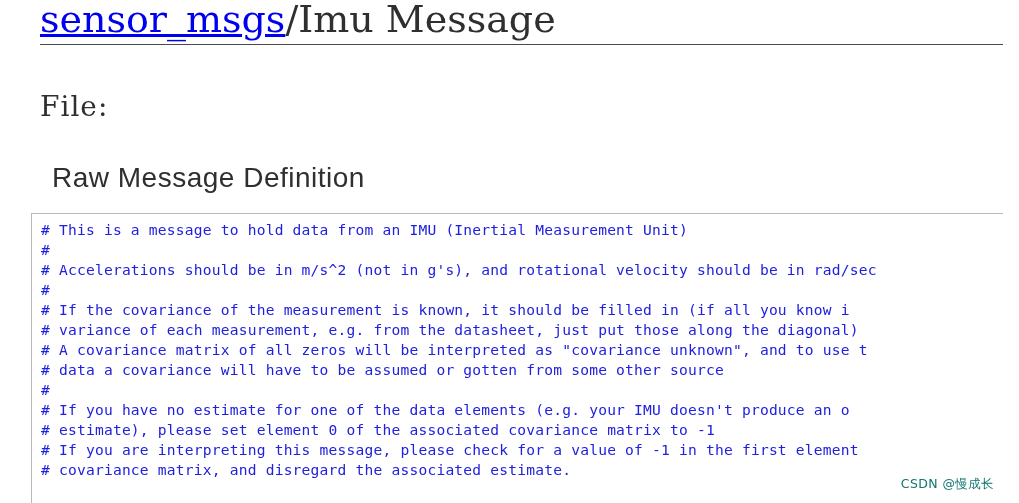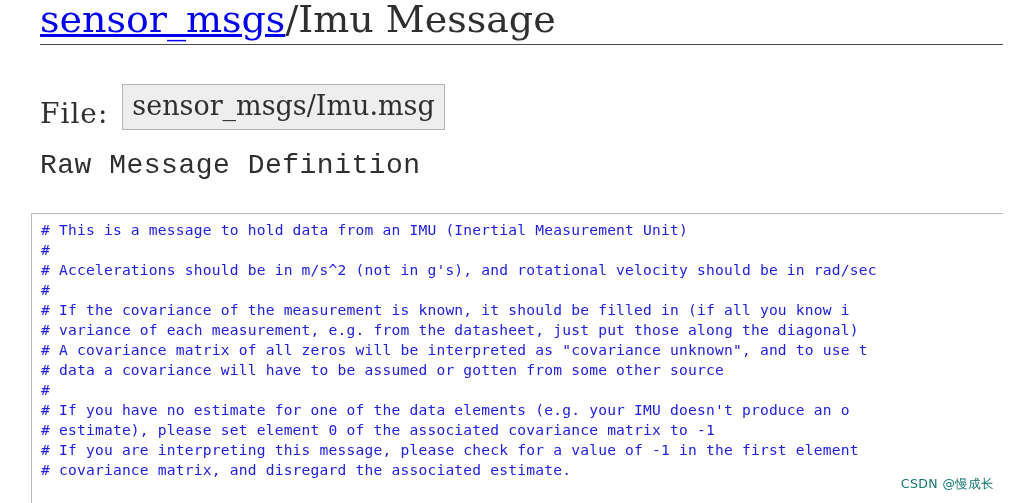--- a/index.html
+++ b/index.html
@@ -56,21 +56,21 @@
     margin: 0;
   }
 
   
   .file-row {
     position: absolute;
     left: 40px;
     top: 78px;
     height: 48px;
     display: flex;
-    align-items: flex-end;
+    align-items: center;
   }
   .file-label {
     font-family: "DejaVu Serif", "Liberation Serif", serif;
     font-size: 28px;
     color: #2f2f2f;
     letter-spacing: 1px;
     white-space: nowrap;
   }
   .file-box {
     margin-left: 14px;
@@ -83,22 +83,22 @@
     line-height: 32px;
     white-space: nowrap;
     letter-spacing: 0px;
   }
 
   
   .section-heading {
     position: absolute;
     left: 40px;
     top: 145px;
-    margin: 0;
-    font-family: Liberation Mono, monospace;
+    margin: 12px;
+    font-family: Liberation Sans, sans-serif;
     font-size: 28px;
     font-weight: normal;
     color: #2f2f2f;
     letter-spacing: 0.5px;
     white-space: nowrap;
     line-height: 34px;
   }
 
   
   .code-block {
@@ -150,21 +150,20 @@
 <div class="page">
 
   <h1 class="doc-title">
     <a class="link" href="#">sensor_msgs</a><span class="plain">/Imu Message</span>
   </h1>
 
   <hr class="title-rule">
 
   <div class="file-row">
     <span class="file-label">File:</span>
-    <span class="file-box">sensor_msgs/Imu.msg</span>
   </div>
 
   <h2 class="section-heading">Raw Message Definition</h2>
 
   <div class="code-block">
     <pre id="code-pre"><span class="code-line comment"># This is a message to hold data from an IMU (Inertial Measurement Unit)</span><span class="code-line comment">#</span><span class="code-line comment"># Accelerations should be in m/s^2 (not in g's), and rotational velocity should be in rad/sec</span><span class="code-line comment">#</span><span class="code-line comment"># If the covariance of the measurement is known, it should be filled in (if all you know i</span><span class="code-line comment"># variance of each measurement, e.g. from the datasheet, just put those along the diagonal)</span><span class="code-line comment"># A covariance matrix of all zeros will be interpreted as "covariance unknown", and to use t</span><span class="code-line comment"># data a covariance will have to be assumed or gotten from some other source</span><span class="code-line comment">#</span><span class="code-line comment"># If you have no estimate for one of the data elements (e.g. your IMU doesn't produce an o</span><span class="code-line comment"># estimate), please set element 0 of the associated covariance matrix to -1</span><span class="code-line comment"># If you are interpreting this message, please check for a value of -1 in the first element</span><span class="code-line comment"># covariance matrix, and disregard the associated estimate.</span><span class="code-line blankline">&nbsp;</span><span class="code-line decl"><span class="type">Header</span><span class="field"> header</span></span></pre>
   </div>
 
   <div class="watermark">CSDN @慢成长</div>
 

